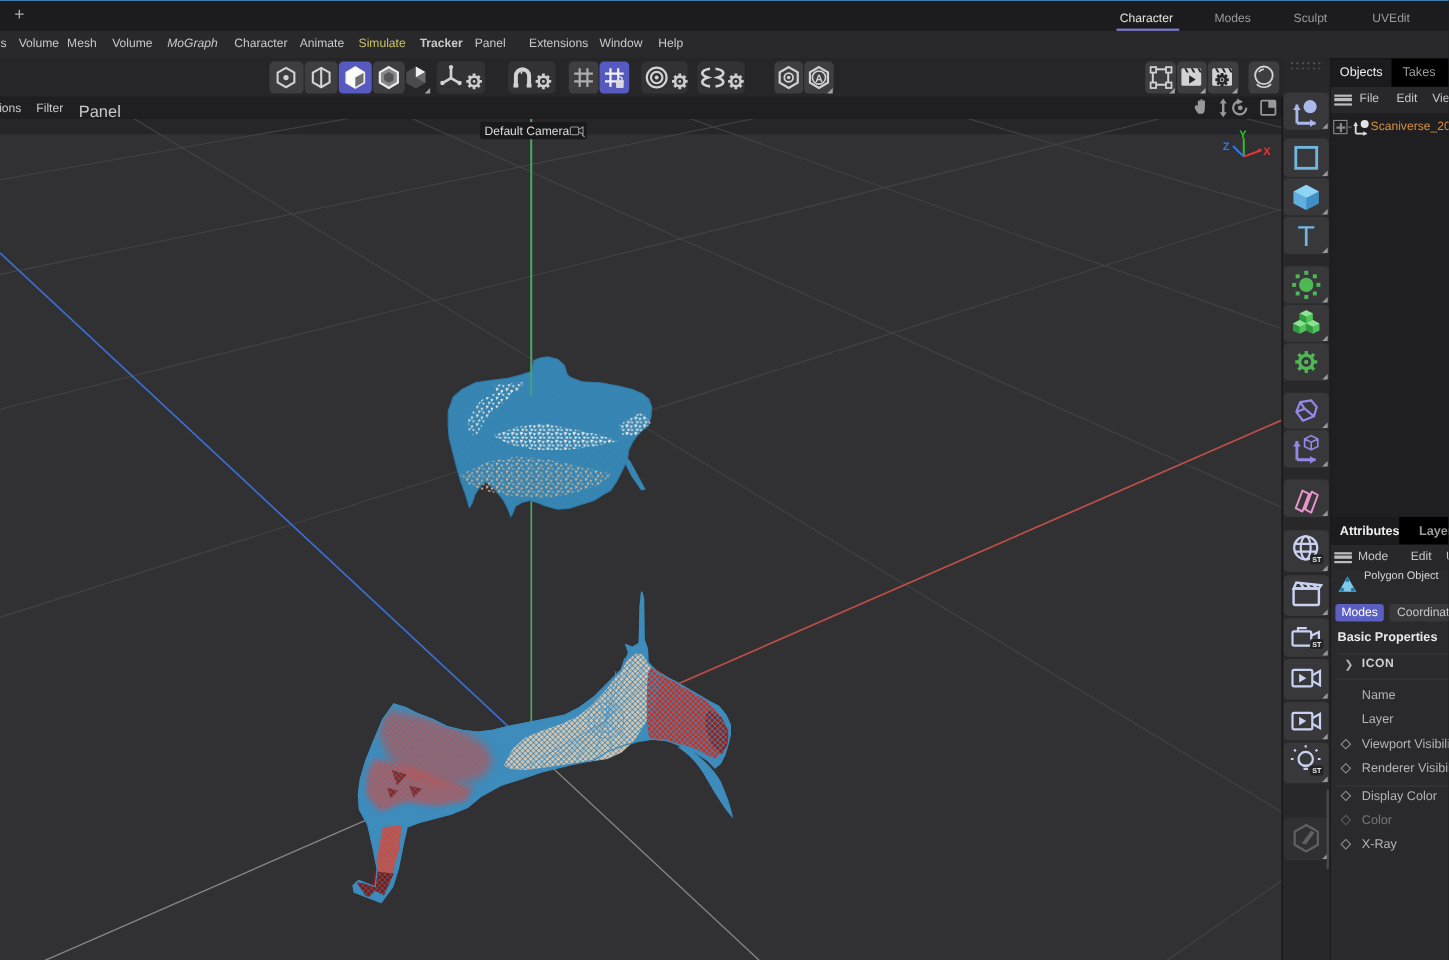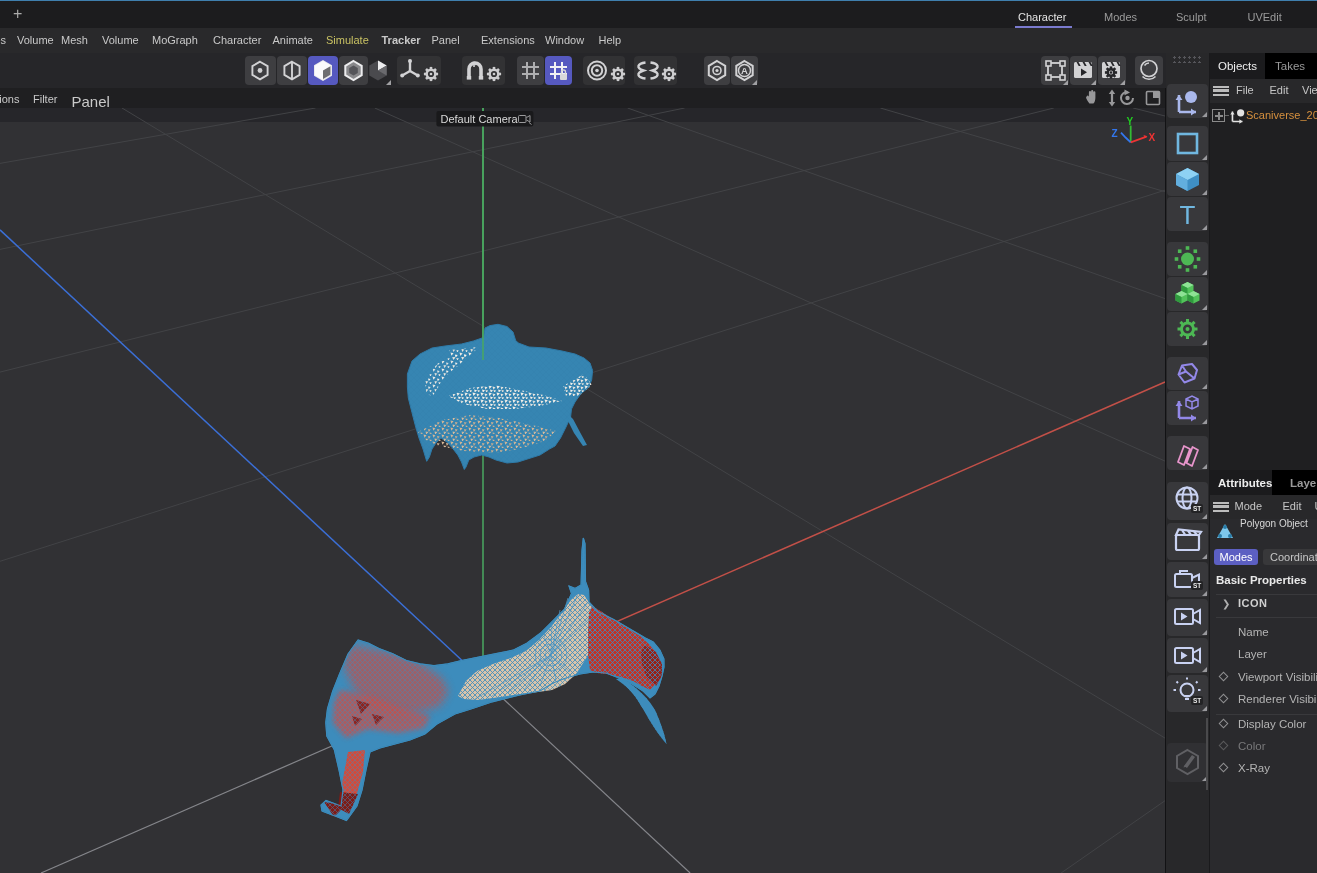--- a/index.html
+++ b/index.html
@@ -38,21 +38,21 @@
  <div class="abs" style="left:1015px;top:25px;width:57px;height:3px;background:#7a7ace;"></div>
  <div class="abs laytab" style="left:1104px;">Modes</div>
  <div class="abs laytab" style="left:1176px;">Sculpt</div>
  <div class="abs laytab" style="left:1247.5px;">UVEdit</div>
 </div>
 <div class="abs" id="menubar">
  <div class="menuitem" style="left:-27px;">Modes</div>
  <div class="menuitem" style="left:17px;">Volume</div>
  <div class="menuitem" style="left:61px;">Mesh</div>
  <div class="menuitem" style="left:102px;">Volume</div>
- <div class="menuitem" style="left:152px;">MoGraph</div>
+ <div class="menuitem" style="left:152px;font-style:italic;">MoGraph</div>
  <div class="menuitem" style="left:213px;">Character</div>
  <div class="menuitem" style="left:272.5px;">Animate</div>
  <div class="menuitem" style="left:326px;color:#c9c263;">Simulate</div>
  <div class="menuitem" style="left:381.5px;font-weight:bold;">Tracker</div>
  <div class="menuitem" style="left:431.5px;">Panel</div>
  <div class="menuitem" style="left:481px;">Extensions</div>
  <div class="menuitem" style="left:545px;">Window</div>
  <div class="menuitem" style="left:598.5px;">Help</div>
 </div>
 <div class="abs" id="toolbar">

